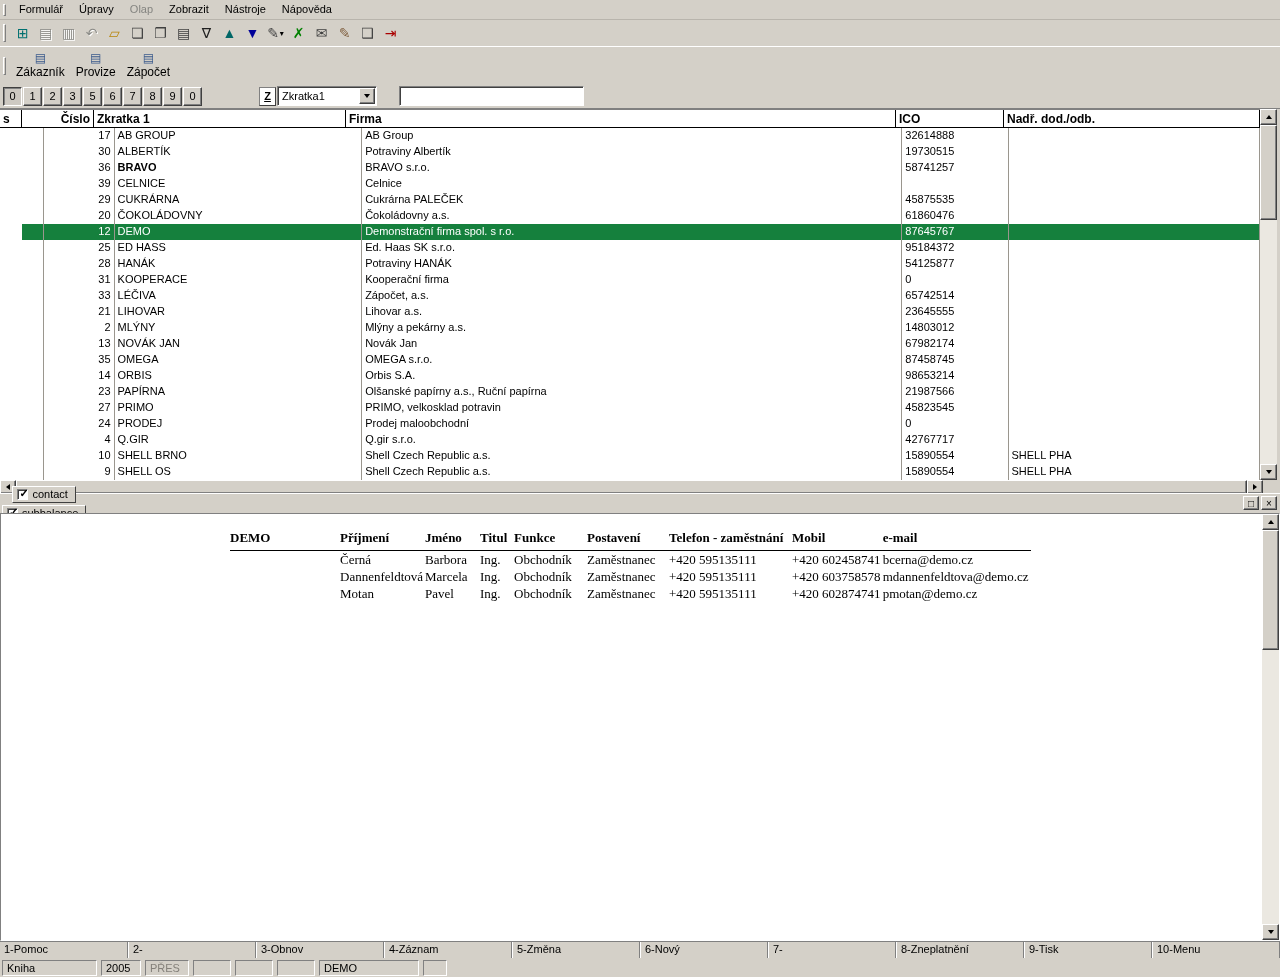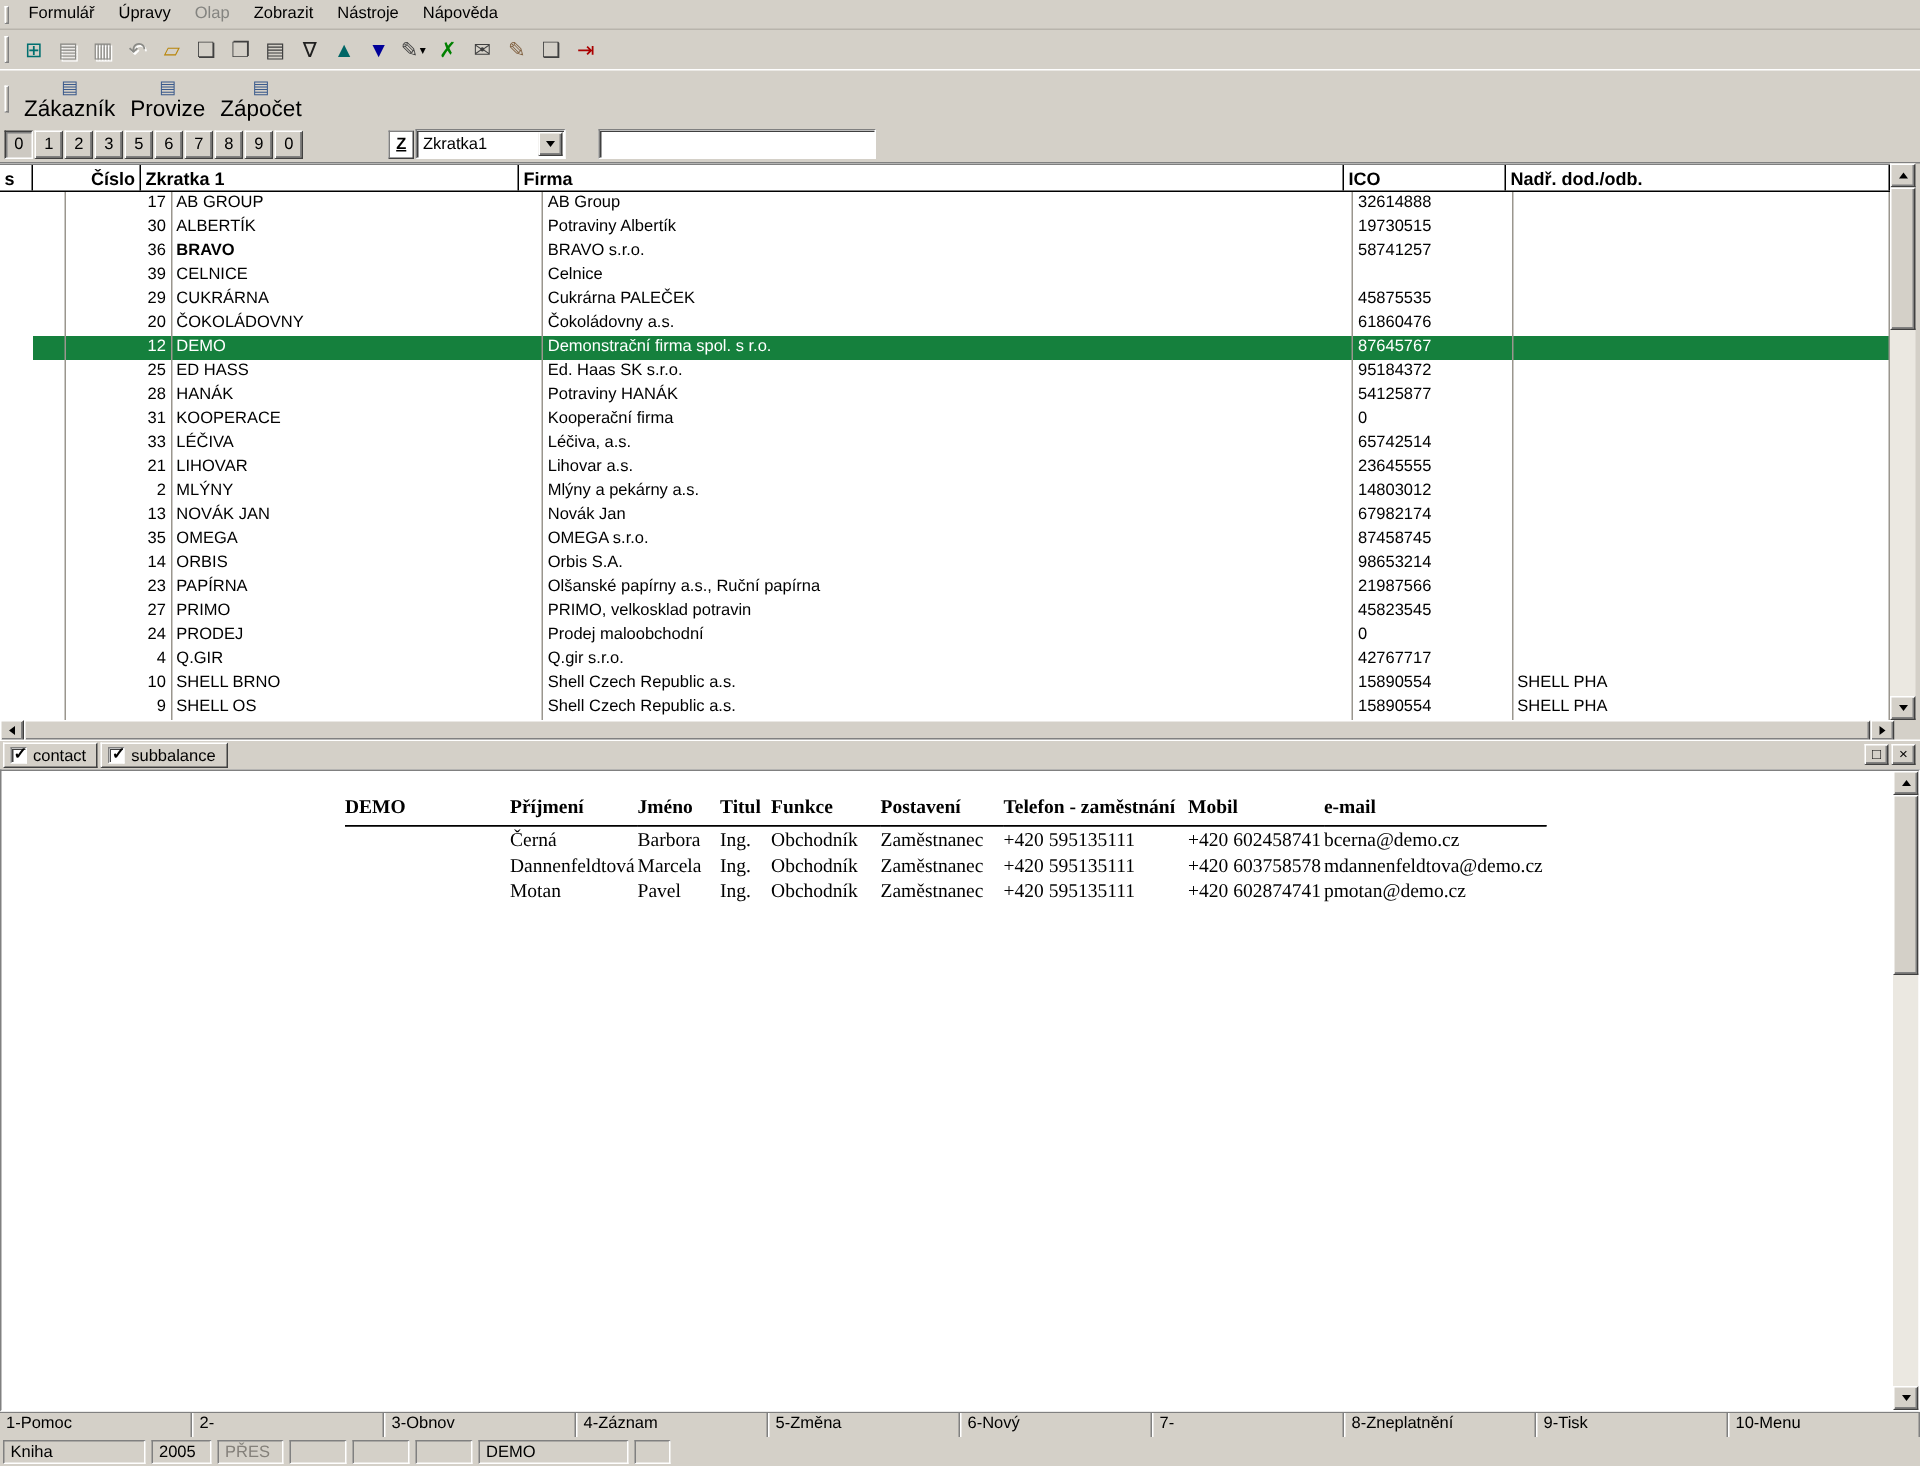--- a/index.html
+++ b/index.html
@@ -21,21 +21,21 @@
   .toolbar-icons{display:flex;align-items:center;}
   .tbtn{width:23px;height:22px;display:flex;align-items:center;justify-content:center;border:1px solid transparent;font-size:14px;}
   .tbtn.disabled .tglyph{color:#8a8a86;text-shadow:1px 1px 0 #fff;}
   .tdd{font-size:8px;margin-left:1px;color:#000;}
 
   
   .bigbar{height:38px;display:flex;align-items:center;border-top:1px solid #fff;}
   .big-buttons{display:flex;align-items:center;height:100%;}
   .bigbtn{min-width:52px;height:34px;display:flex;flex-direction:column;align-items:center;justify-content:center;padding:0 4px;border:1px solid transparent;}
   .bigicon{font-size:12px;color:#3a5a8c;line-height:12px;}
-  .biglabel{font-size:15px;line-height:13px;margin-top:2px;}
+  .biglabel{font-size:12px;line-height:13px;margin-top:2px;}
 
   
   .filterbar{height:24px;display:flex;align-items:center;padding-left:3px;}
   .digits{display:flex;gap:1px;}
   .digit{width:19px;height:19px;background:#d4d0c8;border:1px solid;border-color:#fff #404040 #404040 #fff;box-shadow:inset -1px -1px 0 #808080;text-align:center;line-height:16px;}
   .digit.pressed{border-color:#404040 #fff #fff #404040;box-shadow:inset 1px 1px 0 #808080;background:#cdc9c2;}
   .zbtn{width:17px;height:19px;margin-left:57px;background:#fff;border:1px solid;border-color:#808080 #404040 #404040 #808080;font-weight:bold;text-decoration:underline;text-align:center;line-height:16px;}
   .combo{width:100px;height:20px;margin-left:1px;background:#fff;border:1px solid;border-color:#808080 #fff #fff #808080;box-shadow:inset 1px 1px 0 #404040;display:flex;align-items:center;}
   .combo-text{flex:1;padding-left:4px;line-height:17px;white-space:nowrap;overflow:hidden;}
   .combo-btn{width:16px;height:16px;margin:1px;background:#d4d0c8;border:1px solid;border-color:#fff #404040 #404040 #fff;box-shadow:inset -1px -1px 0 #808080;display:flex;align-items:center;justify-content:center;}
@@ -64,21 +64,21 @@
   .scorner{width:17px;background:#d4d0c8;}
   .tri{display:block;width:0;height:0;}
   .tu{border-left:3px solid transparent;border-right:3px solid transparent;border-bottom:4px solid #000;}
   .td{border-left:3px solid transparent;border-right:3px solid transparent;border-top:4px solid #000;}
   .tl{border-top:3px solid transparent;border-bottom:3px solid transparent;border-right:4px solid #000;}
   .tr{border-top:3px solid transparent;border-bottom:3px solid transparent;border-left:4px solid #000;}
 
   
   .detail{flex:1;display:flex;flex-direction:column;border-top:1px solid #fff;}
   .dtabbar{height:19px;display:flex;align-items:center;padding-left:2px;position:relative;}
-  .dtabs{display:flex;align-items:center;gap:2px;}
+  .dtabs{display:flex;align-items:center;gap:2px;flex-direction:column;}
   .dtab{height:17px;display:flex;align-items:center;gap:4px;padding:0 7px 0 4px;border:1px solid;border-color:#fff #404040 #404040 #fff;background:#d4d0c8;}
   .cb{width:11px;height:11px;background:#fff;border:1px solid;border-color:#808080 #fff #fff #808080;box-shadow:inset 1px 1px 0 #404040;position:relative;flex:none;}
   .cb.checked::after{content:"✓";position:absolute;left:1px;top:-3px;font-size:11px;font-weight:bold;color:#000;}
   .winbtns{position:absolute;right:3px;top:2px;display:flex;gap:2px;}
   .wbtn{width:16px;height:14px;background:#d4d0c8;border:1px solid;border-color:#fff #404040 #404040 #fff;box-shadow:inset -1px -1px 0 #808080;font-size:10px;line-height:11px;text-align:center;}
   .dcontent{flex:1;background:#fff;border:1px solid;border-color:#808080 #fff #fff #808080;position:relative;overflow:hidden;}
   .dv{position:absolute;right:0;top:0;bottom:0;}
   .dv .sthumb{height:120px;}
   .ctable{border-collapse:collapse;table-layout:fixed;font-family:"Liberation Serif",serif;font-size:13px;margin:16px 0 0 229px;}
   .ctable th{font-weight:bold;text-align:left;padding:0 2px 4px 0;border-bottom:1px solid #000;white-space:nowrap;}
@@ -299,21 +299,21 @@
               <div class="gcell" style="width: 72px; text-align: right;">31</div>
               <div class="gcell" style="width: 252px; text-align: left;">KOOPERACE</div>
               <div class="gcell" style="width: 550px; text-align: left;">Kooperační firma</div>
               <div class="gcell" style="width: 108px; text-align: left;">0</div>
               <div class="gcell" style="width: 256px; text-align: left;"></div>
             </div>
             <div class="grow">
               <div class="gcell" style="width: 22px; text-align: left;"></div>
               <div class="gcell" style="width: 72px; text-align: right;">33</div>
               <div class="gcell" style="width: 252px; text-align: left;">LÉČIVA</div>
-              <div class="gcell" style="width: 550px; text-align: left;">Léčiva, a.s.</div>
+              <div class="gcell" style="width: 550px; text-align: left;">Zápočet, a.s.</div>
               <div class="gcell" style="width: 108px; text-align: left;">65742514</div>
               <div class="gcell" style="width: 256px; text-align: left;"></div>
             </div>
             <div class="grow">
               <div class="gcell" style="width: 22px; text-align: left;"></div>
               <div class="gcell" style="width: 72px; text-align: right;">21</div>
               <div class="gcell" style="width: 252px; text-align: left;">LIHOVAR</div>
               <div class="gcell" style="width: 550px; text-align: left;">Lihovar a.s.</div>
               <div class="gcell" style="width: 108px; text-align: left;">23645555</div>
               <div class="gcell" style="width: 256px; text-align: left;"></div>

